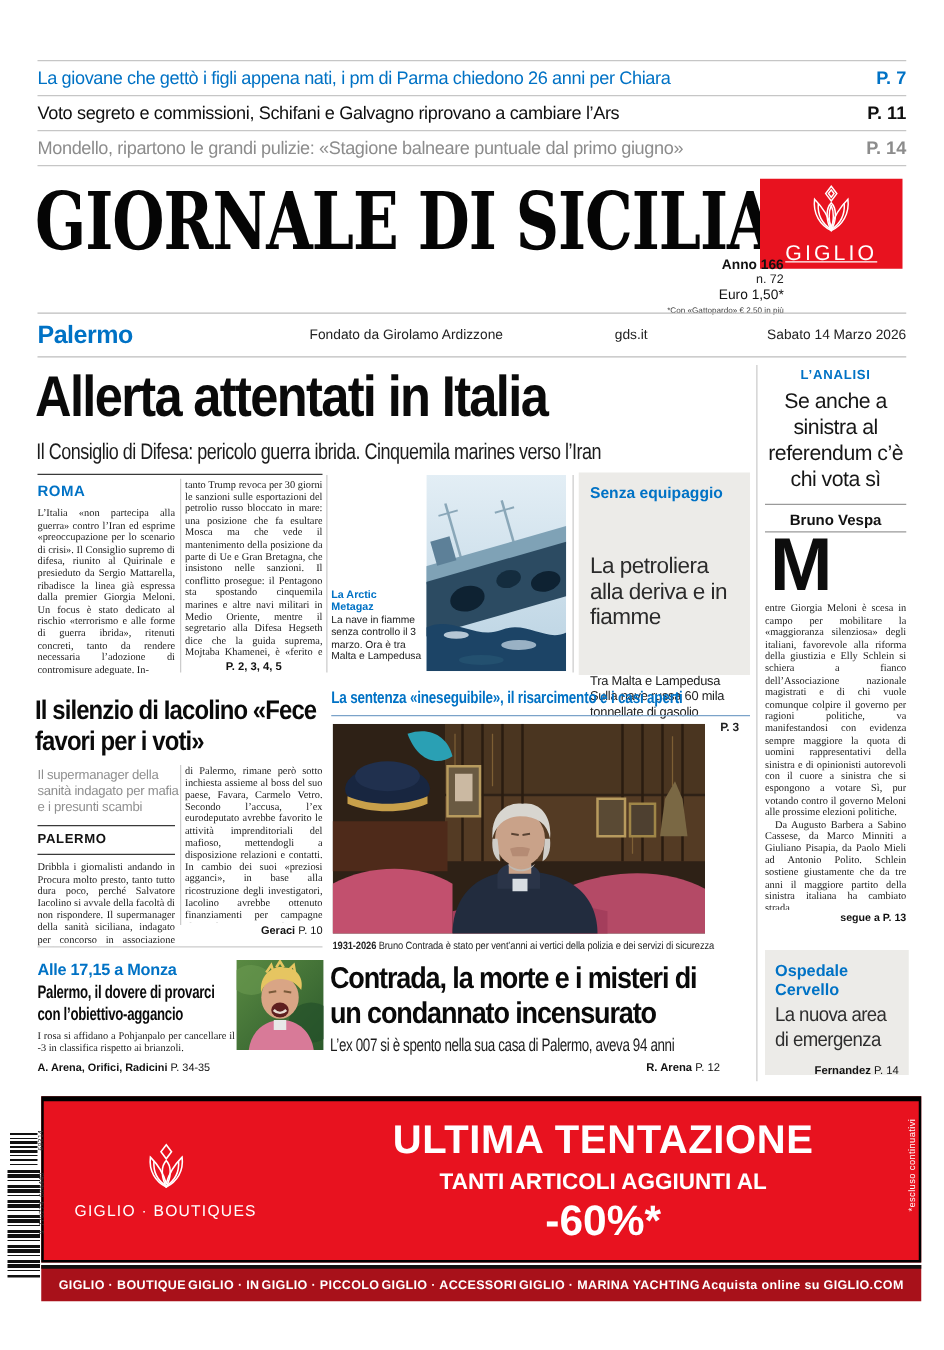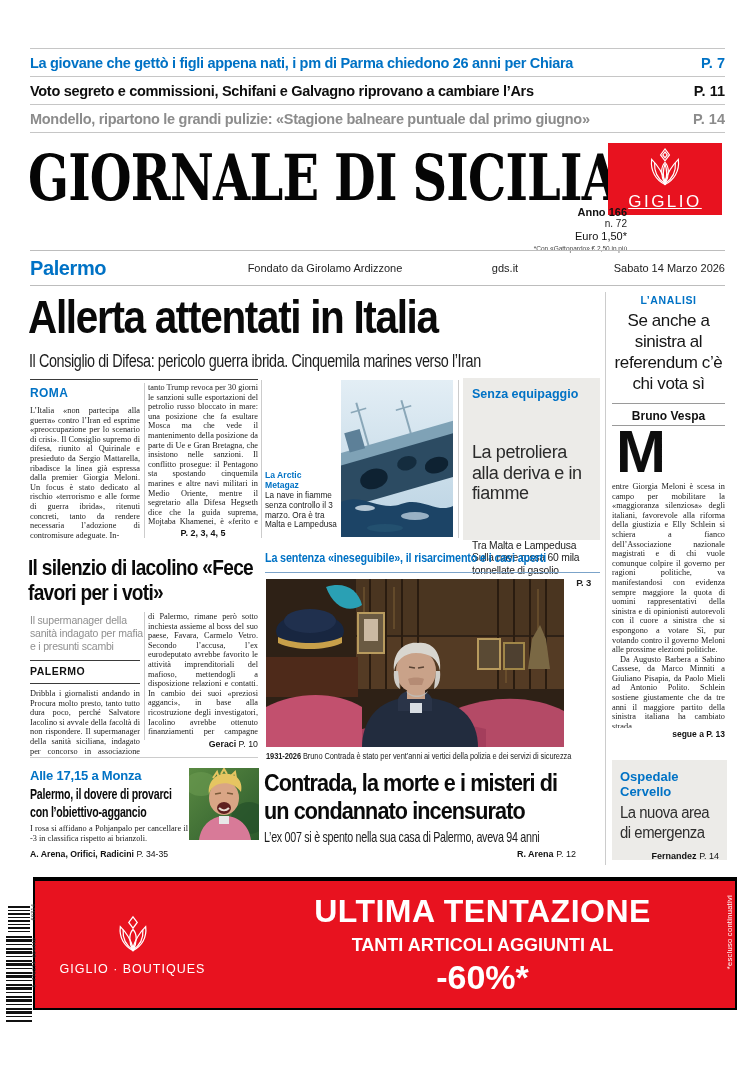--- a/index.html
+++ b/index.html
@@ -4,21 +4,21 @@
 <style>
   * { margin:0; padding:0; box-sizing:border-box; }
   html,body { background:#ffffff; }
   #page {
     position:relative; width:755px; height:1080px; background:#fff;
     font-family:"Liberation Sans", sans-serif; color:#111; overflow:hidden;
   }
   
   .teasers { position:absolute; left:30px; top:48px; width:695px; border-bottom:1px solid #c6c6c6; }
   .teaser-row { height:28px; display:flex; justify-content:space-between; align-items:center; border-top:1px solid #c6c6c6; }
-  .teaser-row .t-text { font-weight:bold; font-size:14.5px; letter-spacing:-0.3px; }
+  .teaser-row .t-text { font-weight:normal; font-size:14.5px; letter-spacing:-0.3px; }
   .teaser-row .t-page { font-weight:bold; font-size:14.5px; }
   .teaser-blue .t-text, .teaser-blue .t-page { color:#0072c5; }
   .teaser-black .t-text, .teaser-black .t-page { color:#0f0f0f; }
   .teaser-gray .t-text, .teaser-gray .t-page { color:#8c8c8c; }
   
   .masthead-title {
     position:absolute; left:28px; top:140px; white-space:nowrap;
     font-family:"DejaVu Serif", serif; font-weight:bold; font-size:60px; line-height:72px;
     letter-spacing:-1px; transform:scaleX(0.8) scaleY(1.06); transform-origin:left top; color:#050505;
   }
@@ -427,20 +427,28 @@
       <span class="ad-brand">GIGLIO · BOUTIQUES</span>
     </div>
     <div class="ad-center">
       <div class="ad-title">ULTIMA TENTAZIONE</div>
       <div class="ad-sub">TANTI ARTICOLI AGGIUNTI AL</div>
       <div class="ad-discount">-60%*</div>
     </div>
     <div class="ad-side-note">*escluso continuativi</div>
   </div>
 
+  <div class="footer-nav">
+    <span class="nav-item">GIGLIO · BOUTIQUE</span>
+    <span class="nav-item">GIGLIO · IN</span>
+    <span class="nav-item">GIGLIO · PICCOLO</span>
+    <span class="nav-item">GIGLIO · ACCESSORI</span>
+    <span class="nav-item">GIGLIO · MARINA YACHTING</span>
+    <span class="nav-cta">Acquista online su GIGLIO.COM</span>
+  </div>
 
   <div class="barcode">
     <div class="bc-top">60314</div>
     <div class="bars-small"></div>
     <div class="bars-big"></div>
     <div class="bc-num">9 770274 604440</div>
   </div>
 
 </div>
 

